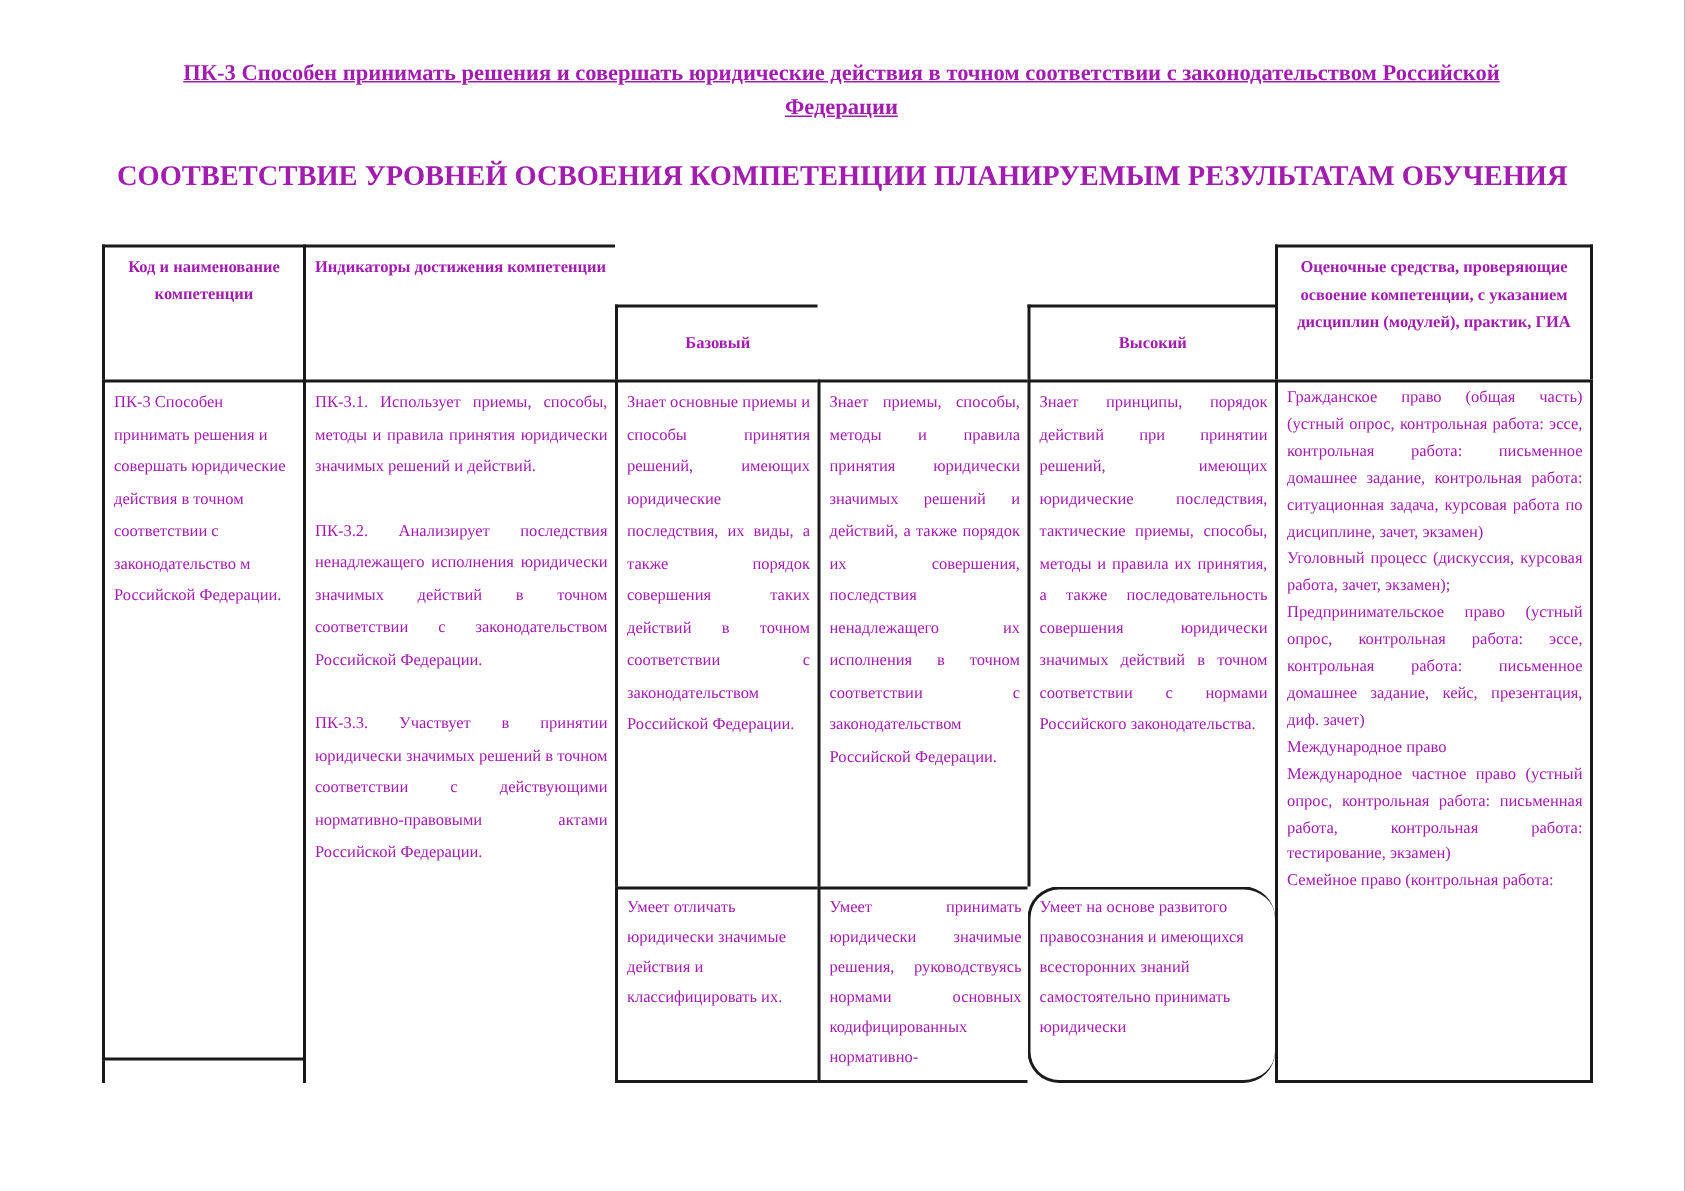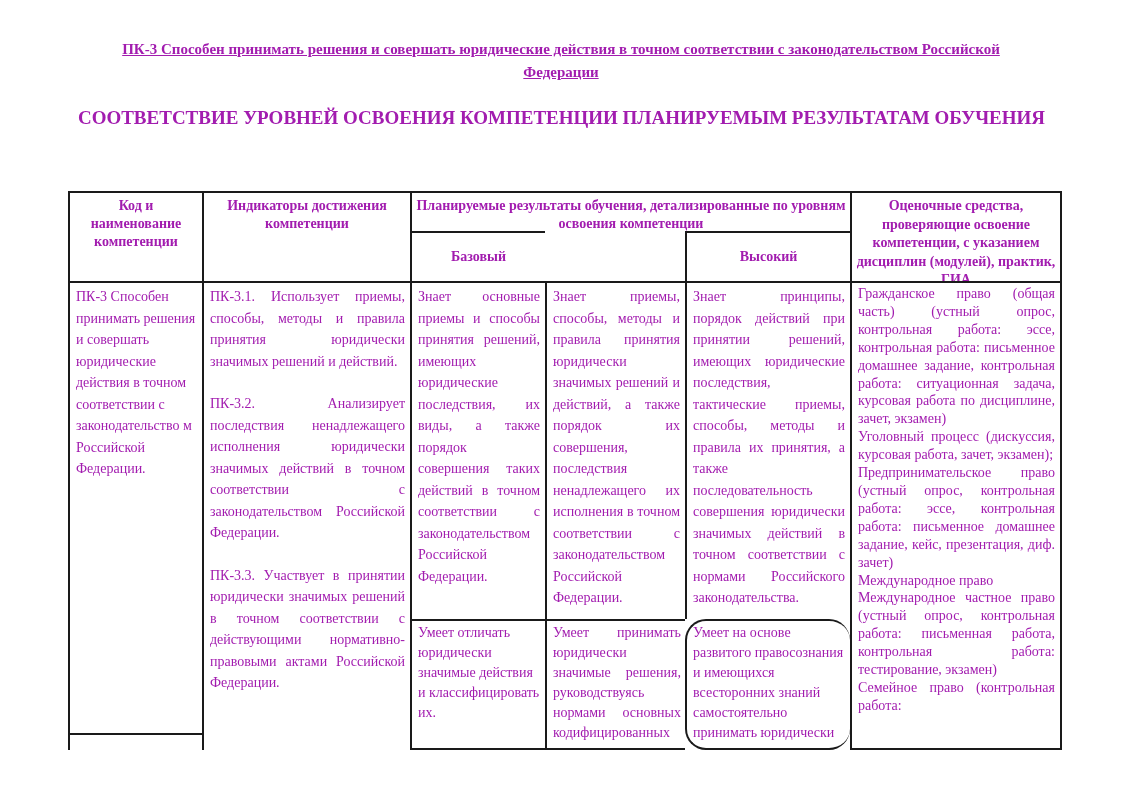--- a/index.html
+++ b/index.html
@@ -28,26 +28,25 @@
     line-height:20px;
   }
   .tbl{
     position:absolute;
     left:68px;top:163px;
     width:994px;height:559px;
   }
   .cell{
     position:absolute;
     box-sizing:border-box;
-    font-size:14px;
+    font-size:11px;
     overflow:hidden;
     border-color:#1a1a1a;
     border-style:solid;
     border-width:0;
-    margin-top:28px;
   }
   .bL{border-left-width:2px;}
   .bT{border-top-width:2px;}
   .bR{border-right-width:2px;}
   .bB{border-bottom-width:2px;}
   .hdr{
     font-weight:bold;
     text-align:center;
     line-height:18px;
     padding:4px 3px;
@@ -87,21 +86,20 @@
 <div class="page">
 
   <div class="doc-title">ПК-3 Способен принимать решения и совершать юридические действия в точном соответствии с законодательством Российской Федерации</div>
 
   <div class="doc-heading">СООТВЕТСТВИЕ УРОВНЕЙ ОСВОЕНИЯ КОМПЕТЕНЦИИ ПЛАНИРУЕМЫМ РЕЗУЛЬТАТАМ ОБУЧЕНИЯ</div>
 
   <div class="tbl">
 
     <div class="cell hdr c-h1 bL bT">Код и наименование компетенции</div>
     <div class="cell hdr c-h2 bL bT">Индикаторы достижения компетенции</div>
-    <div class="cell hdr c-hg bL bT">Планируемые результаты обучения, детализированные по уровням освоения компетенции</div>
     <div class="cell hdr vcenter c-hb bL bT">Базовый</div>
     <div class="cell hdr vcenter c-hv bL bT">Высокий</div>
     <div class="cell hdr c-h6 bL bT bR">Оценочные средства, проверяющие освоение компетенции, с указанием дисциплин (модулей), практик, ГИА</div>
 
     <div class="cell body-sp left c-b1 bL bT bB">ПК-3 Способен принимать решения и совершать юридические действия в точном соответствии с законодательство м Российской Федерации.</div>
     <div class="cell c-b1stub bL"></div>
 
     <div class="cell body-sp just c-b2 bL bT">
       <div class="para-gap">
           <p>ПК-3.1. Использует приемы, способы, методы и правила принятия юридически значимых решений и действий.</p>

